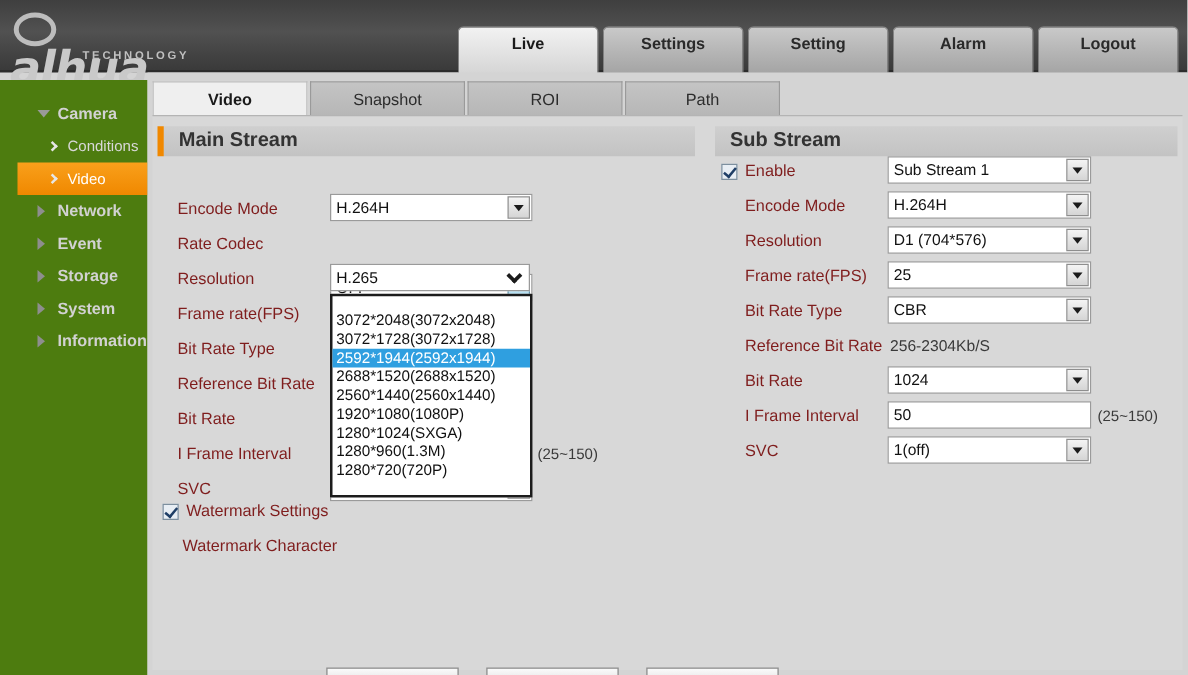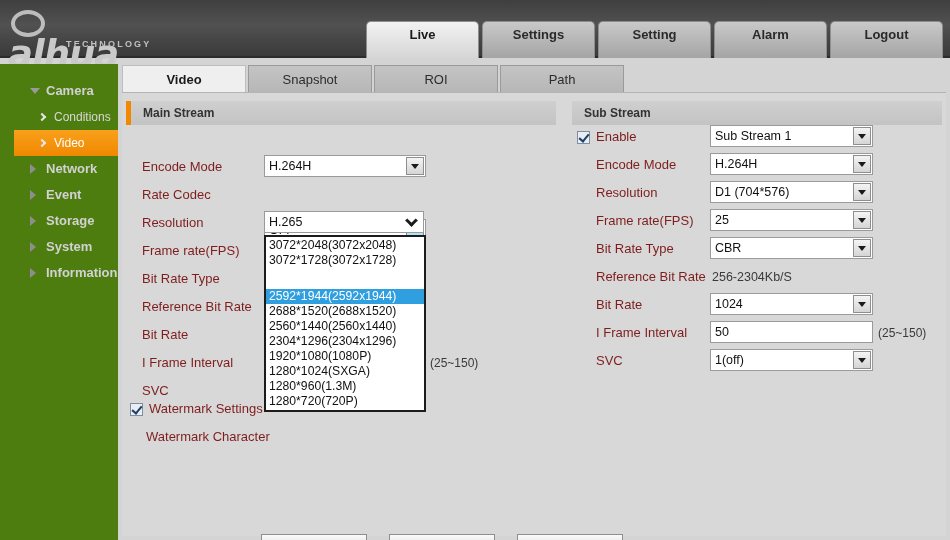--- a/index.html
+++ b/index.html
@@ -93,21 +93,21 @@
     border-color: #bdbdbd;
   }
   .panel-wrap {
     position: absolute; left: 4px; top: 34px; width: 824px; height: 444px;
     background: #d8d8d8; border-top: 1px solid #b4b4b4;
   }
 
   .sec-header {
     position: absolute; height: 24px; line-height: 24px;
     background: linear-gradient(to bottom, #cfcfcf 0%, #c3c3c3 100%);
-    font-size: 12px; font-weight: bold; color: #333;
+    font-size: 16px; font-weight: bold; color: #333;
     padding-left: 12px;
   }
   .sec-header.main { left: 4px; top: 8px; width: 430px; border-left: 5px solid #f08800; }
   .sec-header.sub  { left: 450px; top: 8px; width: 370px; }
   .lbl { font-size: 13px; color: #7f1d1d; line-height: 24px; white-space: nowrap; }
 
   .field {
     position: absolute; height: 22px;
     background: #fff; border: 1px solid #9a9a9a;
     font-size: 12.5px; color: #111; line-height: 20px; padding-left: 4px;
@@ -144,27 +144,27 @@
     content: ""; position: absolute; left: 3px; top: 0px;
     width: 4px; height: 8px;
     border-right: 2px solid #1f3e66; border-bottom: 2px solid #1f3e66;
     transform: rotate(40deg);
   }
 
   
   .dd-list {
     position: absolute; left: 264px; top: 260px; width: 160px;
     background: #fff; border: 2px solid #1c1c1c; z-index: 50;
-    padding: 1px 0;
+    padding: 12px 0;
   }
   .dd-opt {
     font-size: 12.2px; color: #111; line-height: 15px; height: 15px;
     padding-left: 3px; white-space: nowrap; cursor: pointer;
   }
-  .dd-opt.sel { background: #2f9fe0; color: #fff; margin-top: 21px; }
+  .dd-opt.sel { background: #2f9fe0; color: #fff; }
 
   .btnrow { position: absolute; left: 143px; top: 476px; display: flex; gap: 22px; }
   .btn {
     width: 106px; height: 26px; line-height: 25px; text-align: center;
     font-size: 12.5px; color: #2a2a2a;
     background: linear-gradient(to bottom, #fafafa 0%, #e3e3e3 48%, #cfcfcf 52%, #bfbfbf 100%);
     border: 1px solid #8e8e8e; cursor: pointer;
   }
 </style>
 </head>
@@ -265,21 +265,20 @@
       <div class="field" style="left:142px;top:286px;width:162px;">
         <span class="ddbtn"></span>
       </div>
 
       <div class="dd-list" style="left:142px;top:142px;width:162px;">
         <div class="dd-opt">3072*2048(3072x2048)</div>
         <div class="dd-opt">3072*1728(3072x1728)</div>
         <div class="dd-opt sel">2592*1944(2592x1944)</div>
         <div class="dd-opt">2688*1520(2688x1520)</div>
         <div class="dd-opt">2560*1440(2560x1440)</div>
-        <div class="dd-opt">2304*1296(2304x1296)</div>
         <div class="dd-opt">1920*1080(1080P)</div>
         <div class="dd-opt">1280*1024(SXGA)</div>
         <div class="dd-opt">1280*960(1.3M)</div>
         <div class="dd-opt">1280*720(720P)</div>
       </div>
 
       <div class="cbx checked" style="left:8px;top:310px;"></div>
       <div class="lbl" style="position:absolute;left:27px;top:304px;">Watermark Settings</div>
 
       <div class="lbl" style="position:absolute;left:24px;top:332px;">Watermark Character</div>

